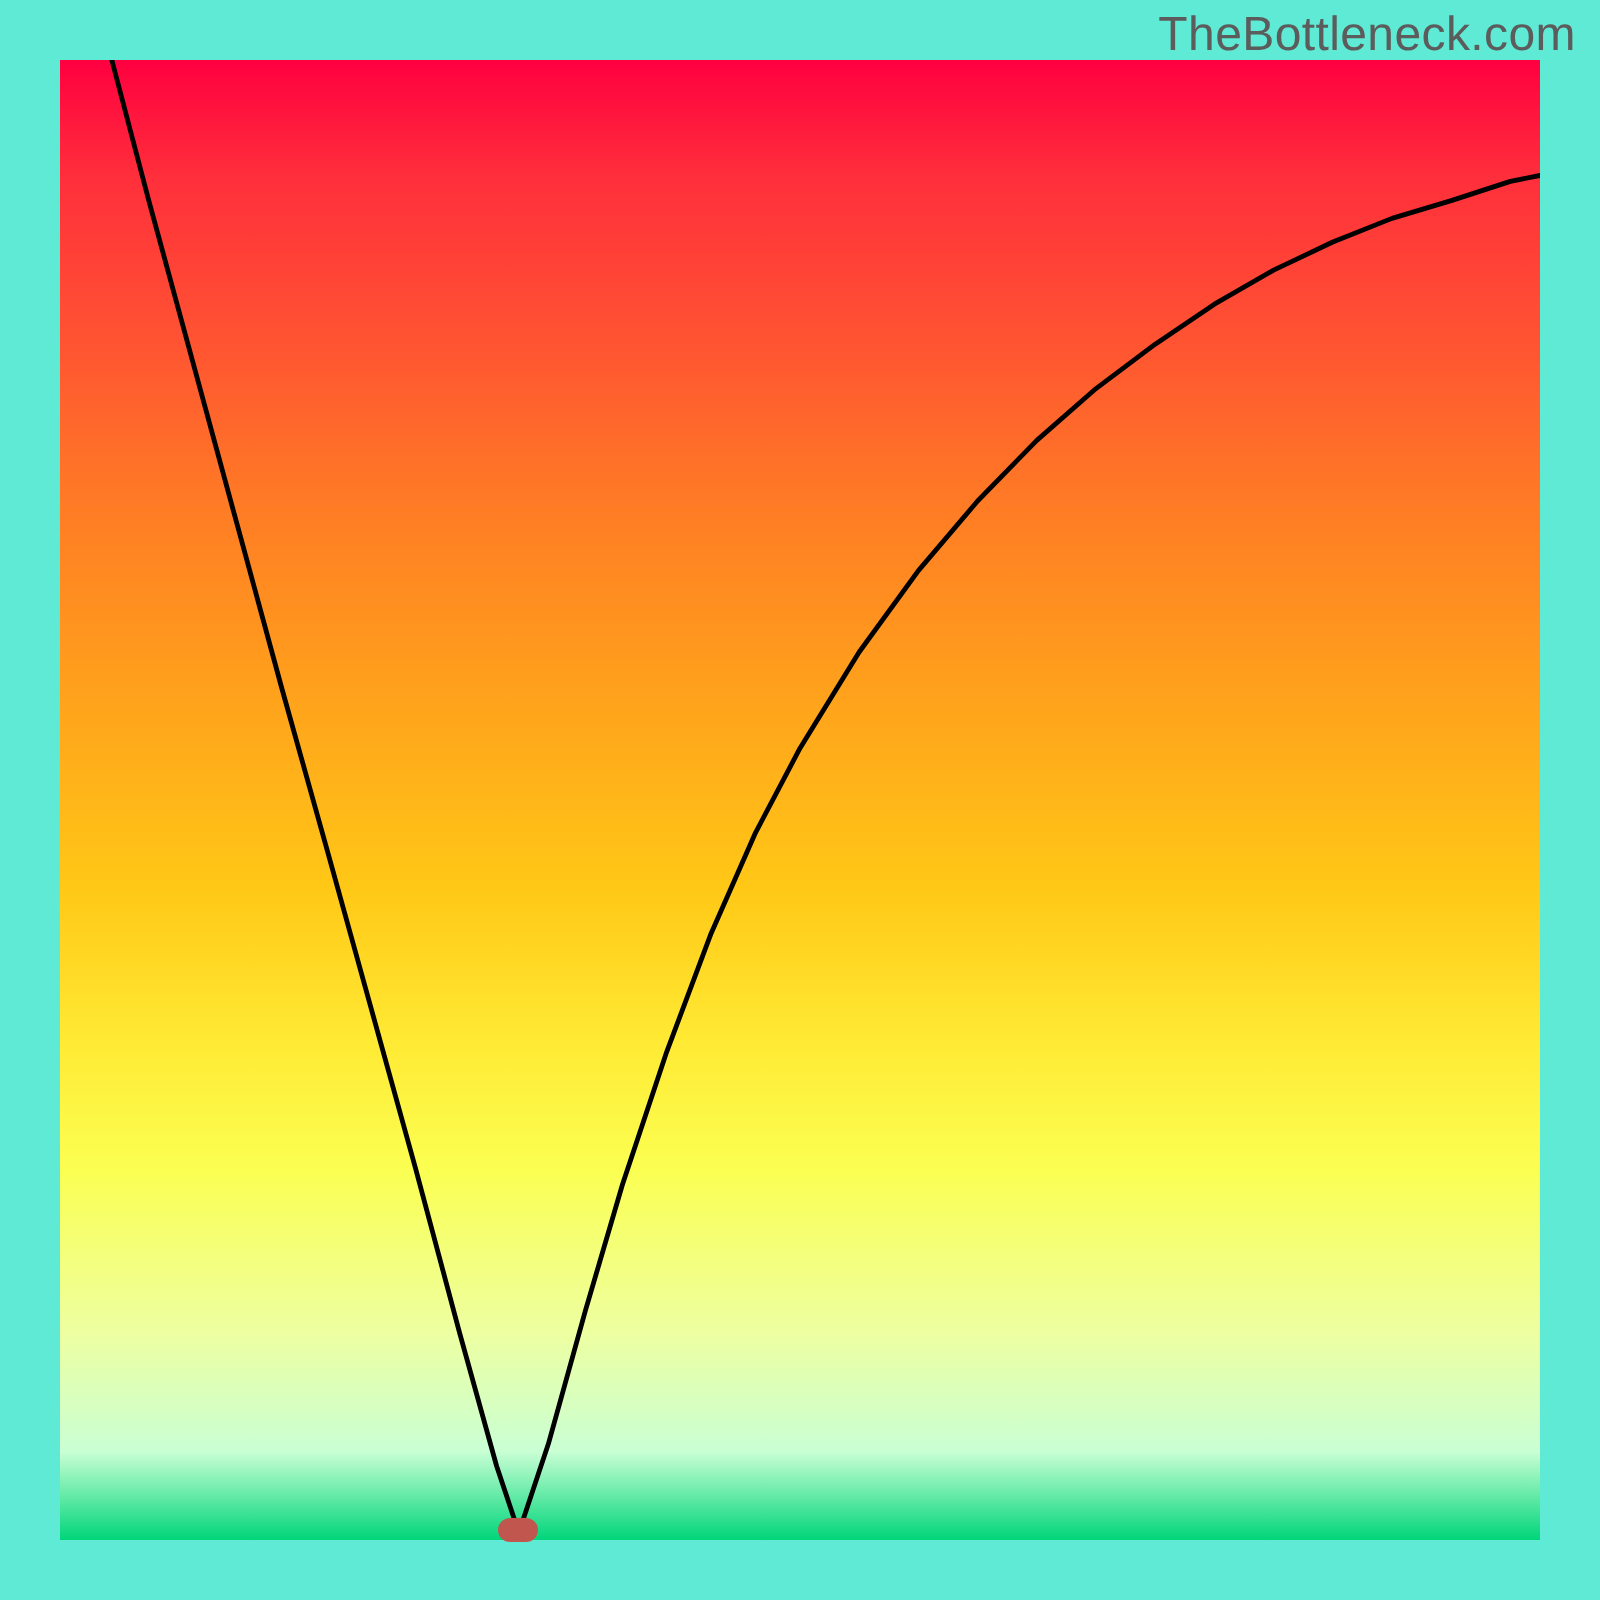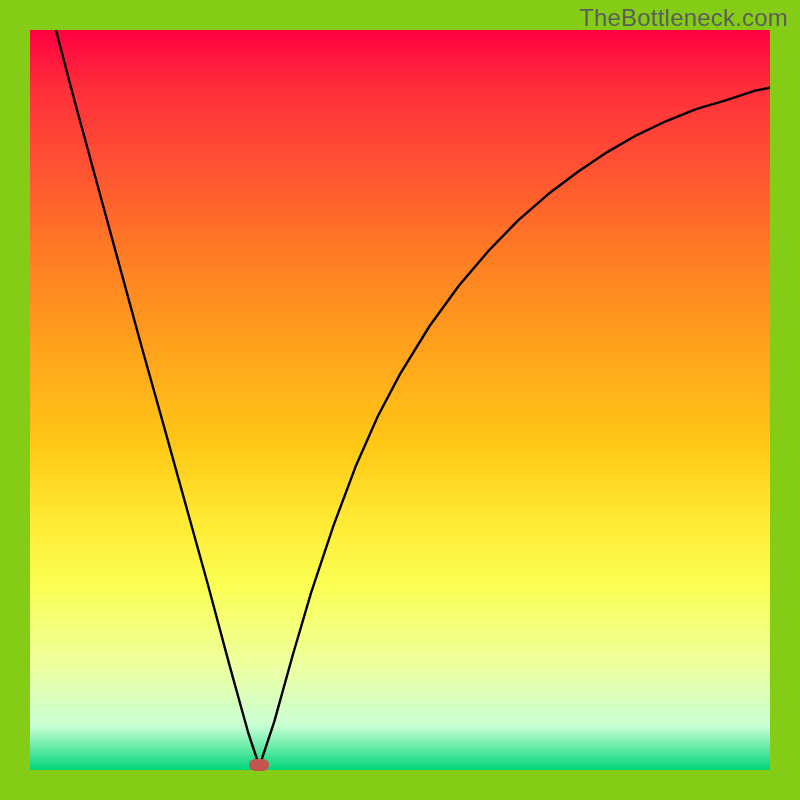--- a/index.html
+++ b/index.html
@@ -7,21 +7,21 @@
     padding: 0;
     width: 800px;
     height: 800px;
     background: #000000;
     overflow: hidden;
     font-family: Arial, Helvetica, sans-serif;
   }
   .frame {
     position: absolute;
     inset: 0;
-    background: #84cc16;
+    background: #5eead4;
   }
   .plot-bg {
     position: absolute;
     left: 30px;
     top: 30px;
     width: 740px;
     height: 740px;
     background: linear-gradient(
       to bottom,
       #ff0040 0%,

